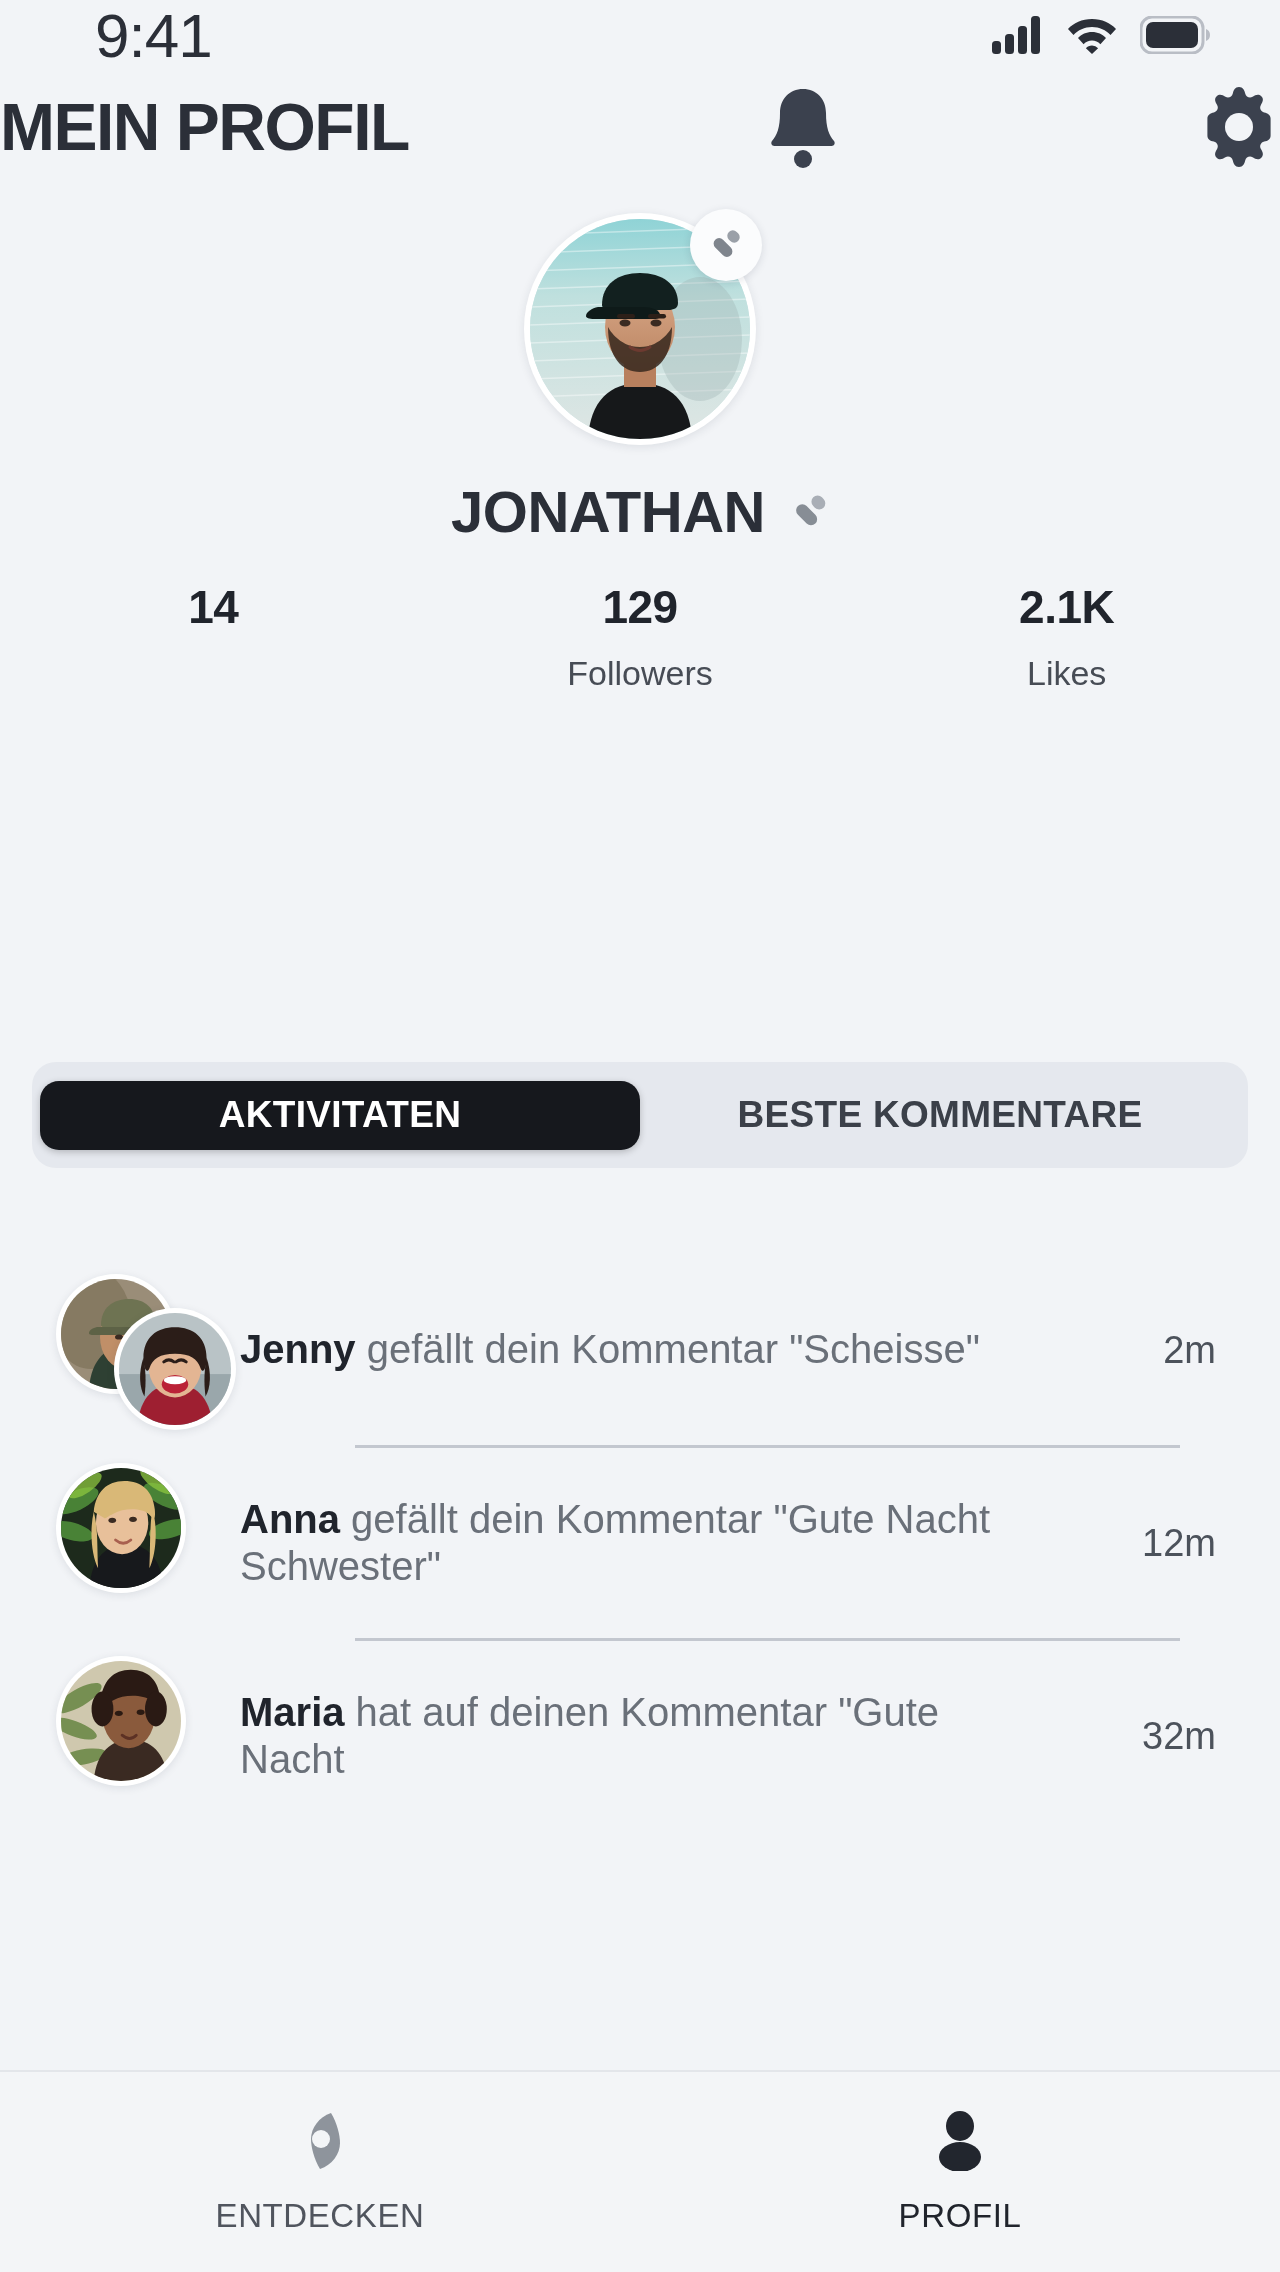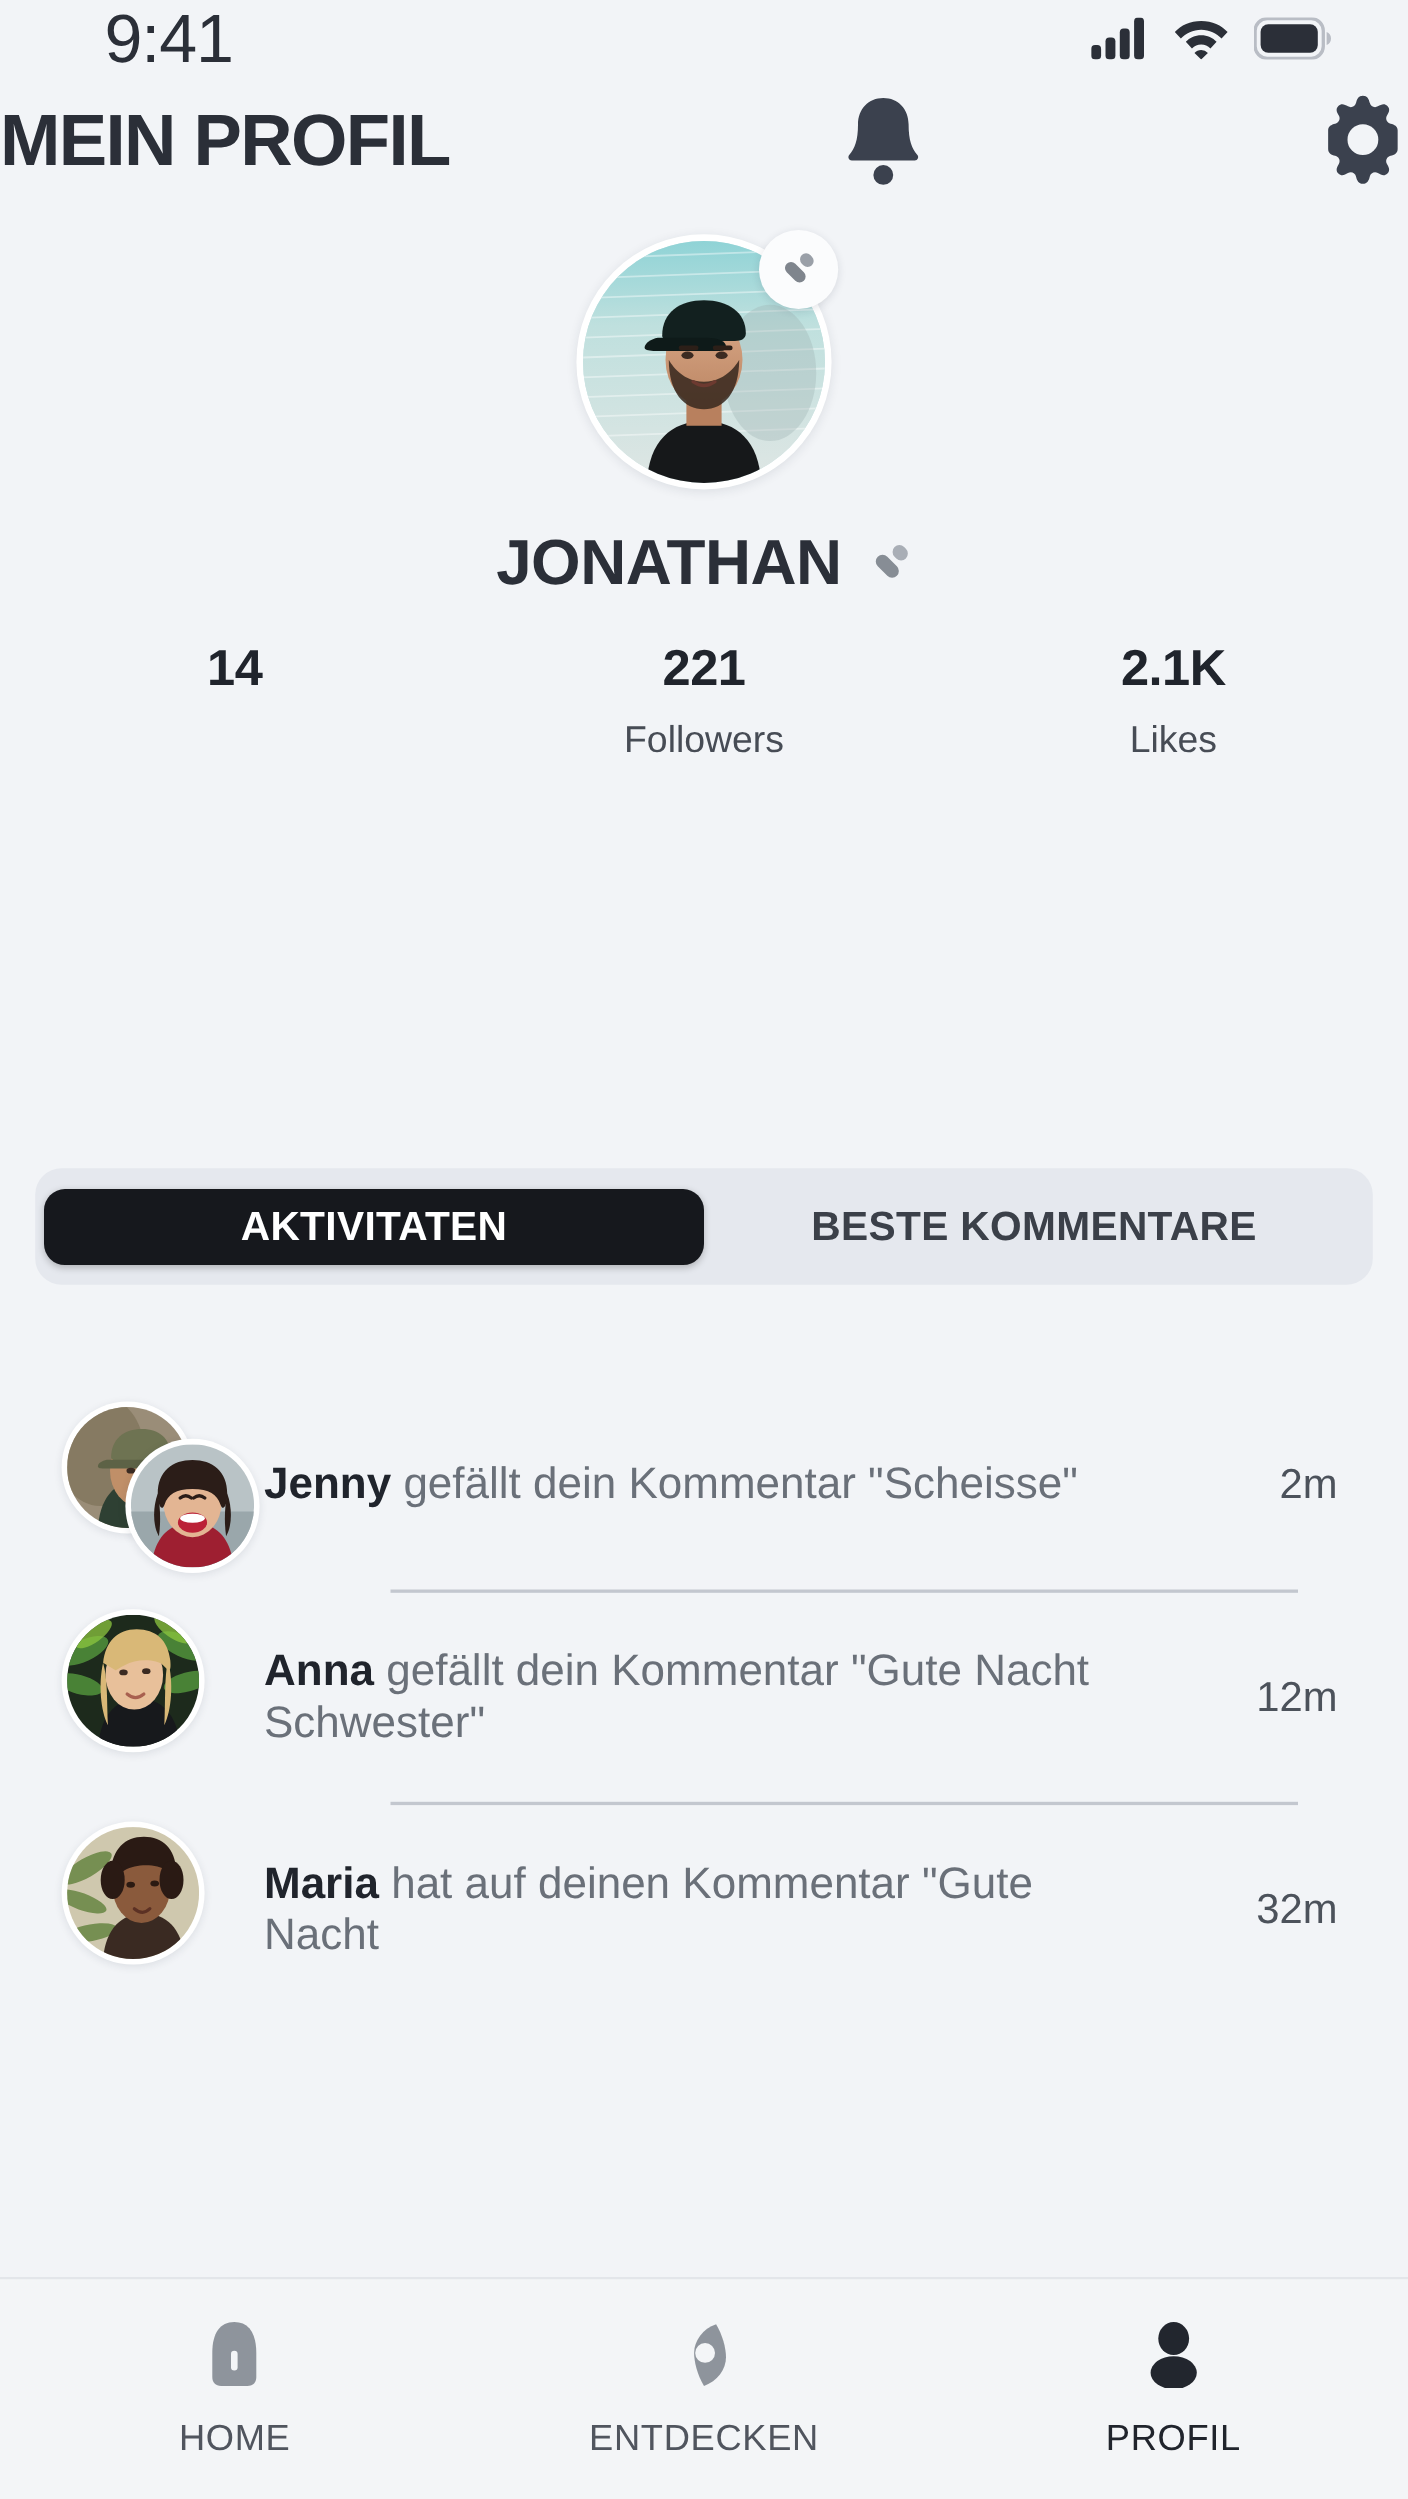--- a/index.html
+++ b/index.html
@@ -250,21 +250,21 @@
       <rect x="3" y="14" width="22" height="11" rx="5.5" transform="rotate(45 14 19.5)" fill="#878d95"></rect>
     </svg>
   </span>
 </div>
 
 <div class="stats">
   <div class="stat">
     <div class="stat-value">14</div>
   </div>
   <div class="stat">
-    <div class="stat-value">221</div>
+    <div class="stat-value">129</div>
     <div class="stat-label">Followers</div>
   </div>
   <div class="stat">
     <div class="stat-value">2.1K</div>
     <div class="stat-label">Likes</div>
   </div>
 </div>
 
 <div class="tabs">
   <div class="tab active">AKTIVITATEN</div>
@@ -382,29 +382,20 @@
   </div>
 
 </div>
 
 <div class="fade"></div>
 
 <div class="bottomnav">
   <div class="nav-item">
     <span>
       <svg width="58" height="62" viewBox="0 0 58 62">
-        <path d="M29 2C16 2 9 12 9 30v22c0 5 3 8 8 8h24c5 0 8-3 8-8V30C49 12 42 2 29 2z" fill="#8e949c"></path>
-        <rect x="26" y="28" width="6" height="18" rx="3" fill="#f3f5f7"></rect>
-      </svg>
-    </span>
-    <span class="nav-label">HOME</span>
-  </div>
-  <div class="nav-item">
-    <span>
-      <svg width="58" height="62" viewBox="0 0 58 62">
         <path d="M40 4c6 10 9 22 9 30 0 11-8 22-20 26-6-10-9-22-9-30C20 19 28 8 40 4z" fill="#8e949c"></path>
         <circle cx="30" cy="30" r="9" fill="#f3f5f7"></circle>
       </svg>
     </span>
     <span class="nav-label">ENTDECKEN</span>
   </div>
   <div class="nav-item active">
     <span>
       <svg width="58" height="62" viewBox="0 0 58 62">
         <ellipse cx="29" cy="17" rx="14" ry="15" fill="#22262e"></ellipse>

